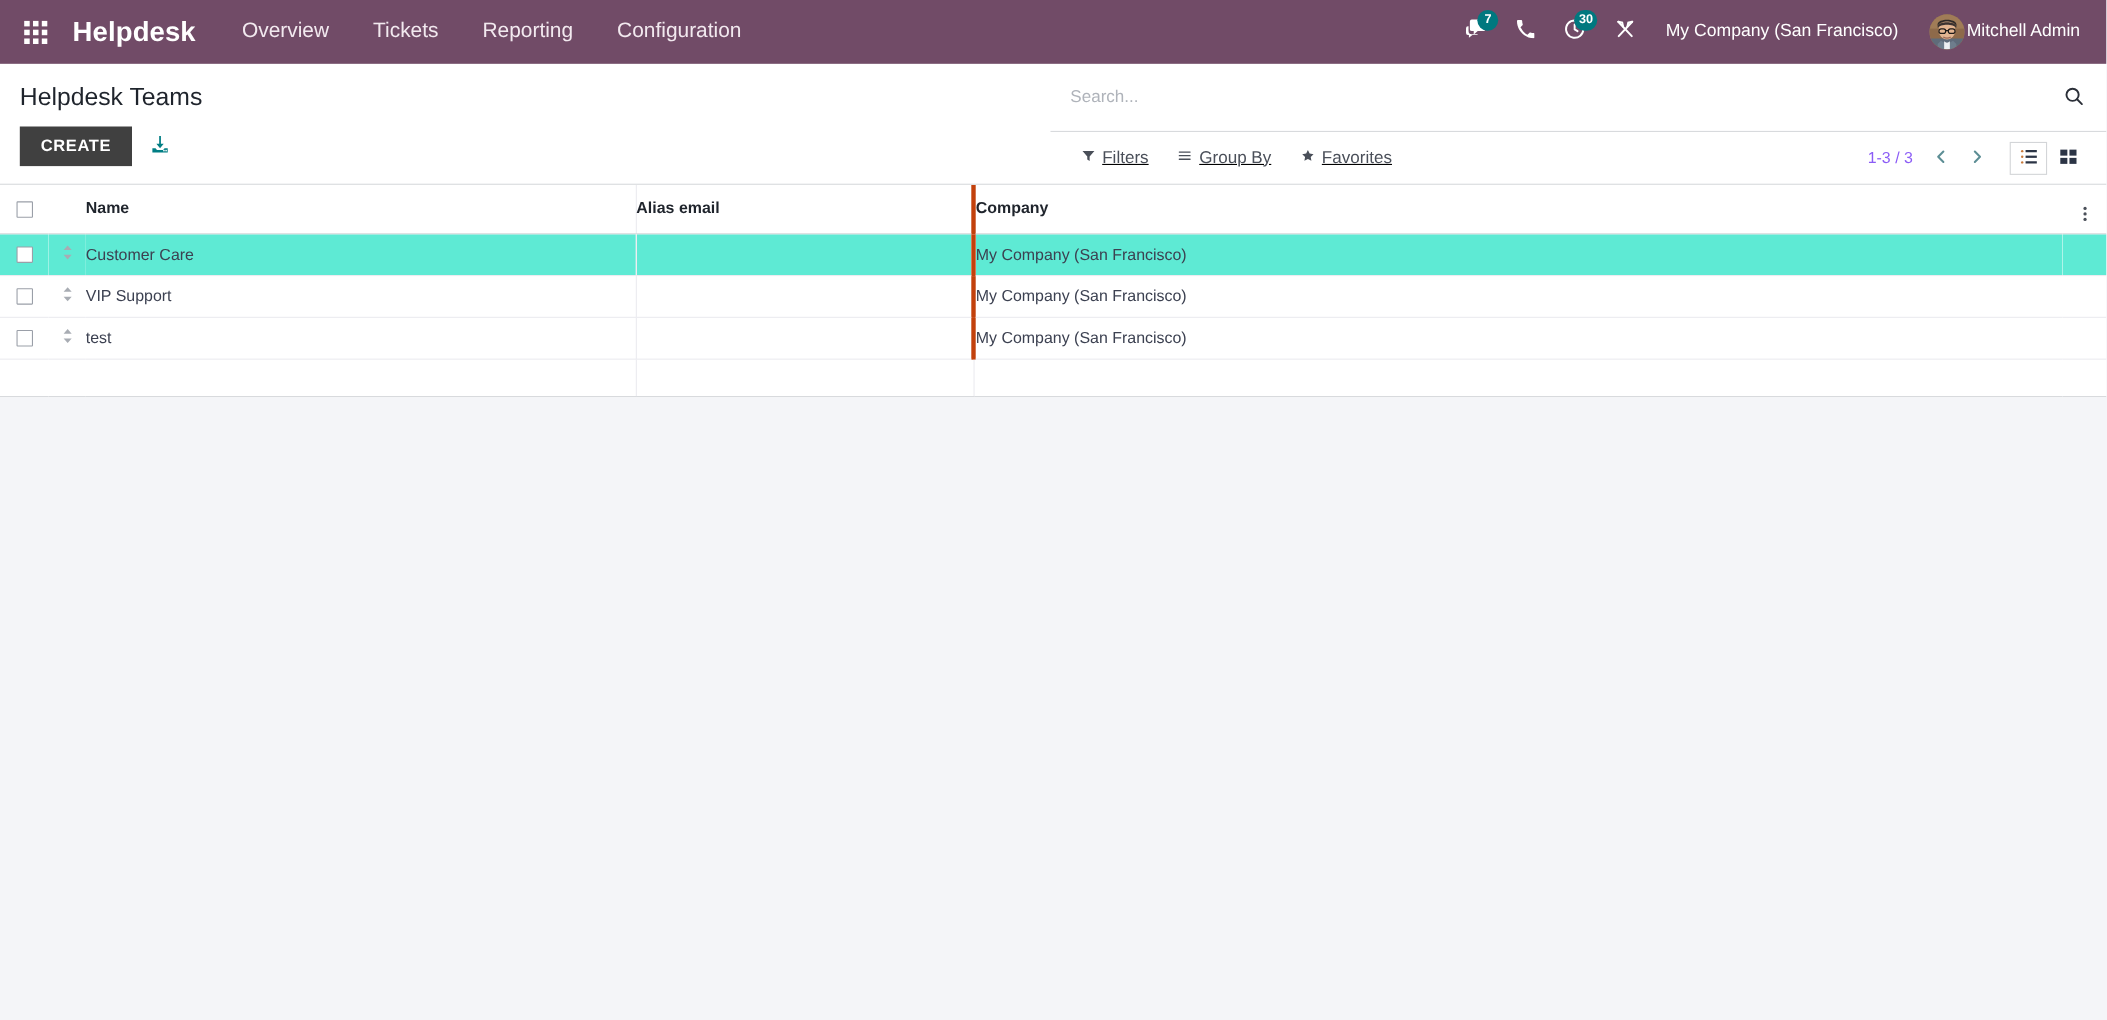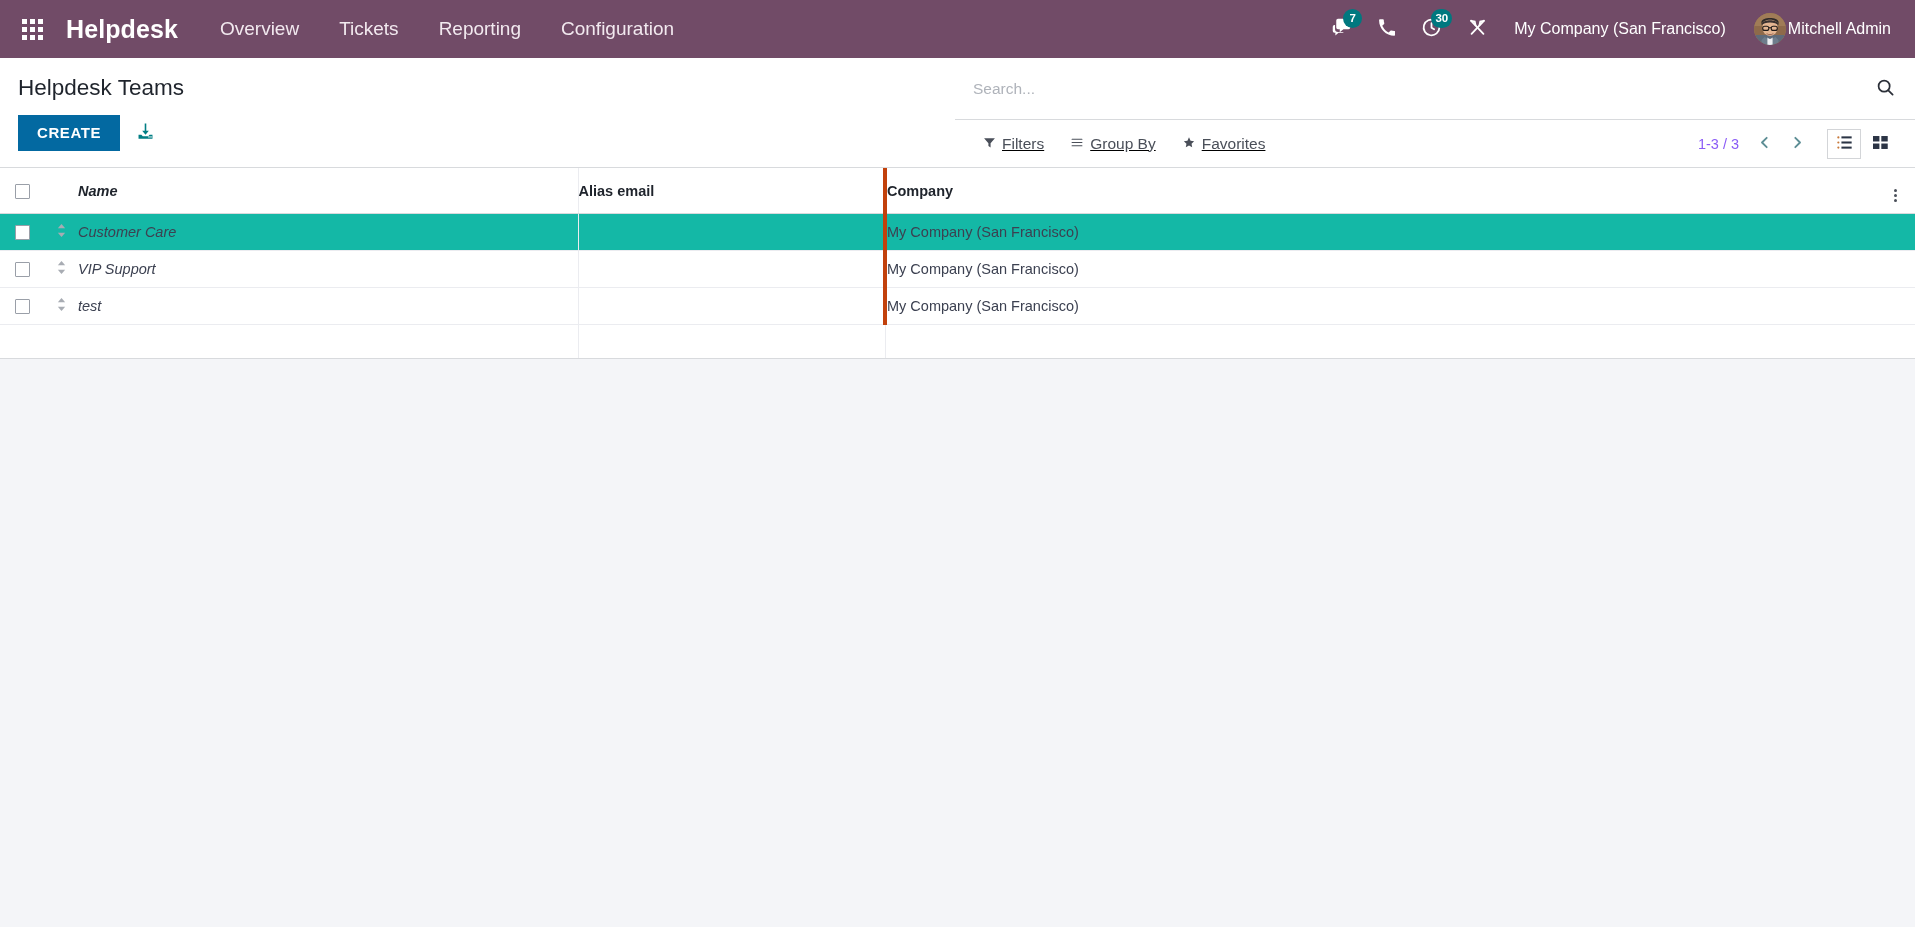--- a/index.html
+++ b/index.html
@@ -128,21 +128,21 @@
   }
   .breadcrumb-title {
     font-size: 22.5px;
     color: #1F242C;
     font-weight: 400;
     line-height: 1.2;
     margin: 0 0 14px 0;
   }
   .cp-buttons { display: flex; align-items: center; gap: 8px; padding-bottom: 14px; }
   .btn-create {
-    background: #0369a1;
+    background: #404040;
     color: #ffffff;
     border: none;
     font-size: 15px;
     font-weight: 700;
     letter-spacing: 0.6px;
     padding: 9px 19px;
     cursor: pointer;
     font-family: inherit;
     line-height: 1.2;
     border-radius: 0px;
@@ -254,24 +254,24 @@
     overflow: hidden;
     text-overflow: ellipsis;
   }
   .col-cb { width: 44px; text-align: center !important; padding-left: 0 !important; }
   .col-handle { width: 34px; text-align: center !important; }
   .col-name { width: 500px; padding-left: 0 !important; }
   .col-alias { width: 307px; }
   .col-company { width: auto; }
   .col-opt { width: 40px; text-align: center !important; }
 
-  td.cell-name, th.col-name { border-right: 1px solid #EBECF0; font-style: italic; }
+  td.cell-name, th.col-name { border-right: 1px solid #EBECF0; }
   td.cell-alias, th.col-alias { border-right: 4px solid #c2410c; }
 
-  tr.data-row.highlight td { background: #14b8a6; }
+  tr.data-row.highlight td { background: #5eead4; }
 
   .row-cb {
     width: 15px; height: 15px;
     border: 1px solid #9A9FA8;
     background: #ffffff;
     display: inline-block;
     border-radius: 1px;
     cursor: pointer;
     vertical-align: middle;
   }

